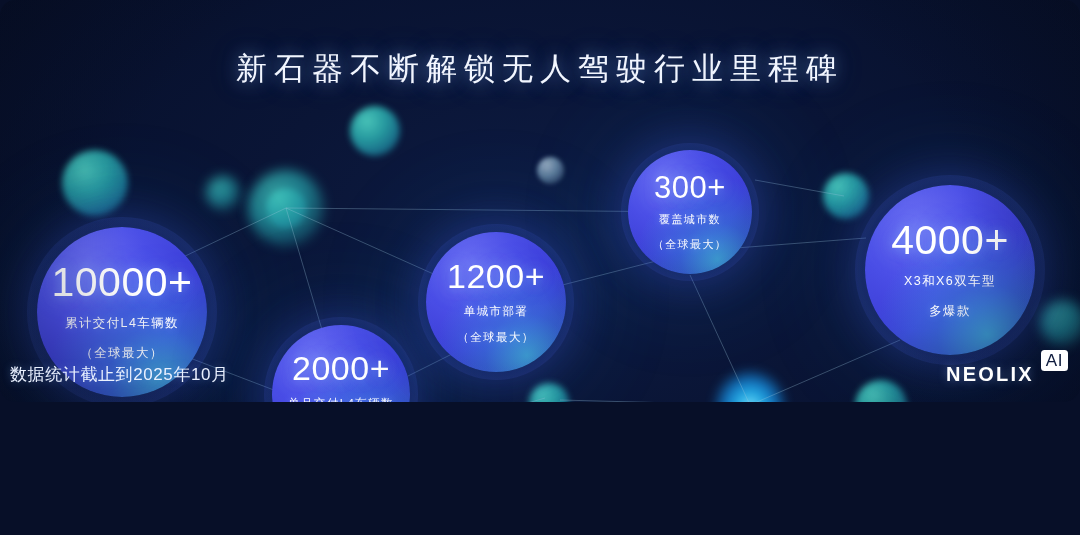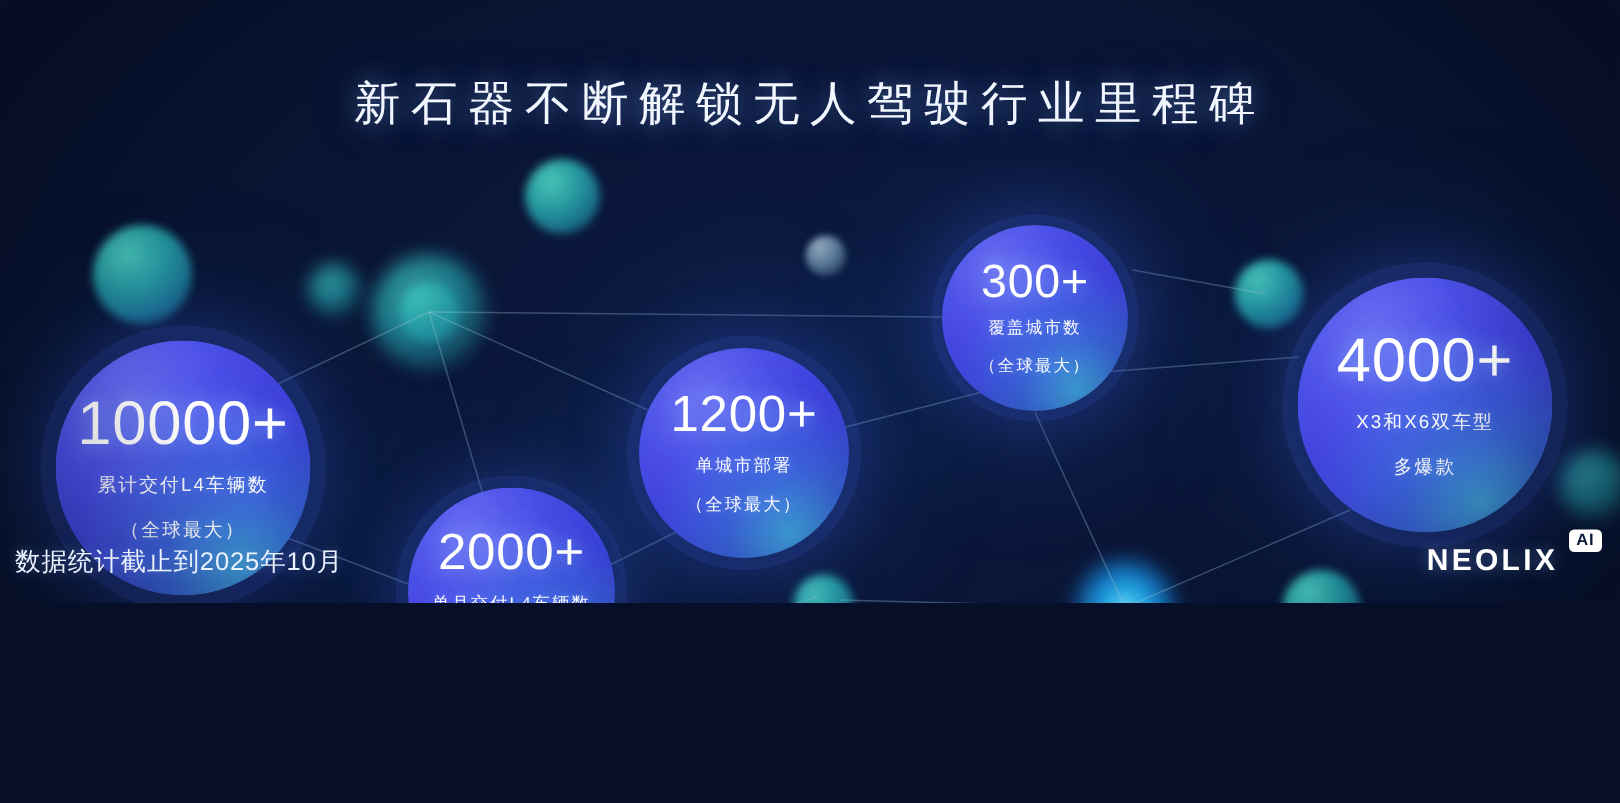--- a/index.html
+++ b/index.html
@@ -89,21 +89,21 @@
   #logo{
     position:absolute; right:12px; bottom:16px;
     display:flex; align-items:center; gap:7px;
   }
   #logo-word{
     color:#fff; font-size:20px; font-weight:700; letter-spacing:2.2px;
     text-shadow:0 0 10px rgba(150,190,255,.4);
     margin-top:28px;
   }
   #logo-badge{
-    background:#fff; color:#0d1a3c; font-size:11px; font-weight:700;
+    background:#fff; color:#0d1a3c; font-size:17px; font-weight:400;
     letter-spacing:.6px; padding:2.5px 5px 2px; border-radius:3.5px; line-height:1;
   }
   #vignette{
     position:absolute; inset:0; pointer-events:none;
     background:radial-gradient(ellipse 760px 470px at 50% 52%, rgba(0,0,0,0) 55%, rgba(3,8,22,.55) 100%);
   }
 </style>
 </head>
 <body>
 

